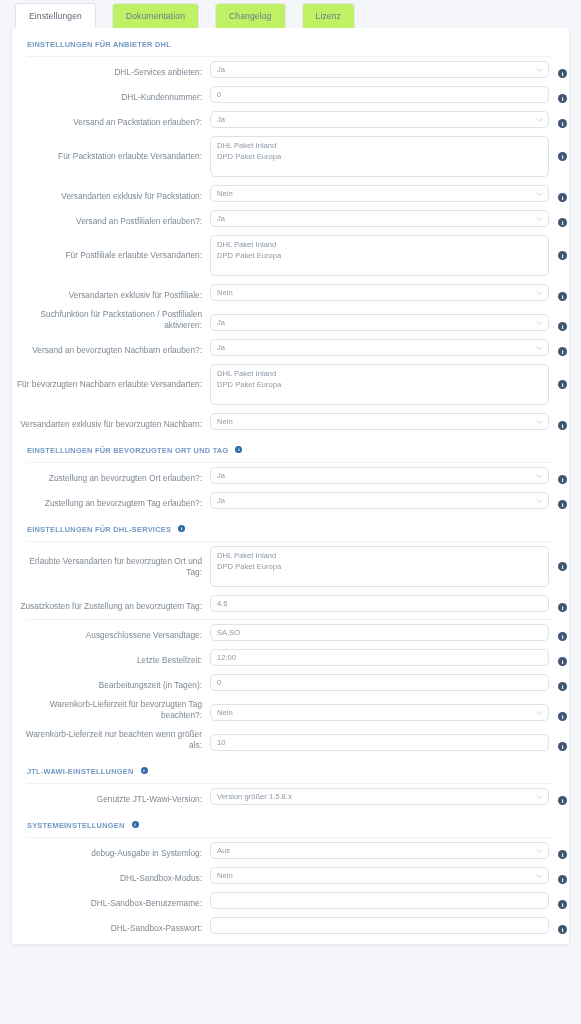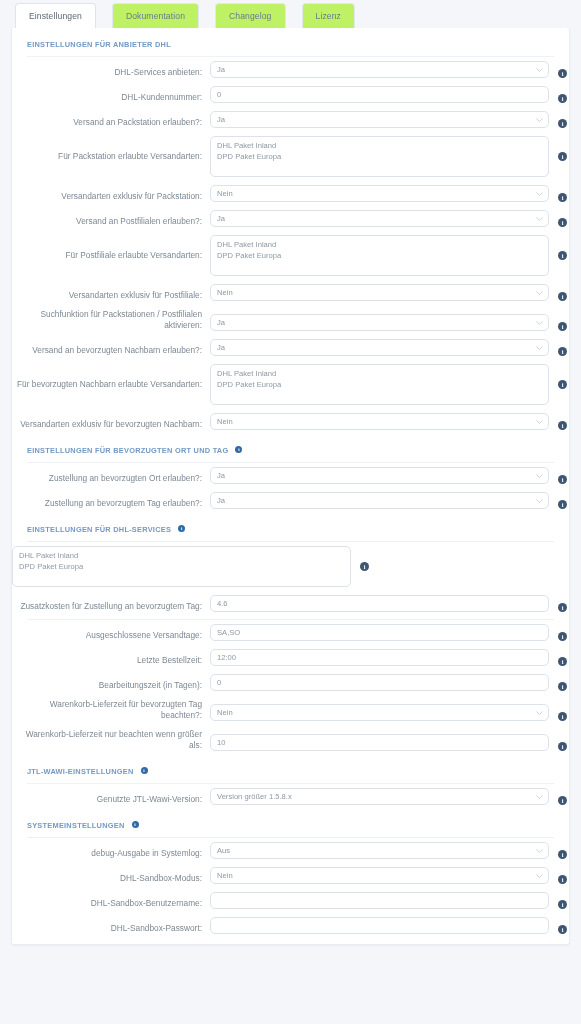--- a/index.html
+++ b/index.html
@@ -341,20 +341,21 @@
             </span>
           </div>
           <div class="info">i</div>
         </div>
         <div class="section-head">
           <span class="sh-text">EINSTELLUNGEN FÜR DHL-SERVICES</span>
           <span class="info sm">i</span>
         </div>
         <div class="rule"></div>
         <div class="row tall">
+          <div class="label">Erlaubte Versandarten für bevorzugten Ort und Tag:</div>
           <div class="ctrl">
             <div class="field textarea">DHL Paket Inland
 DPD Paket Europa</div>
           </div>
           <div class="info">i</div>
         </div>
         <div class="row">
           <div class="label">Zusatzkosten für Zustellung an bevorzugtem Tag:</div>
           <div class="ctrl">
             <div class="field">4.6</div>

